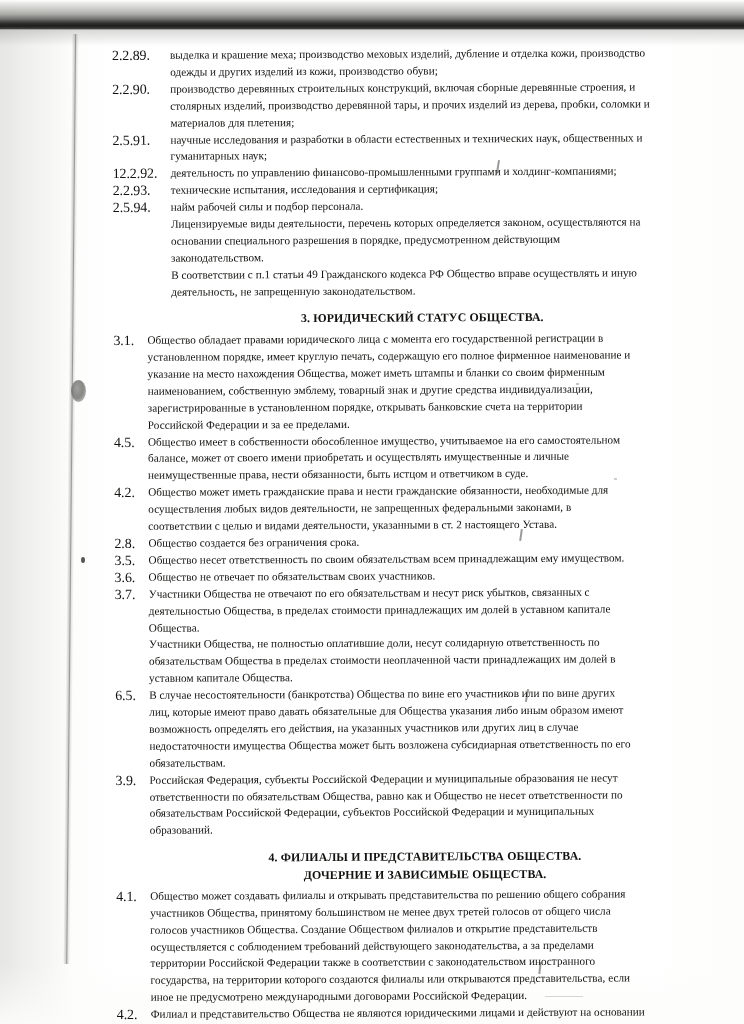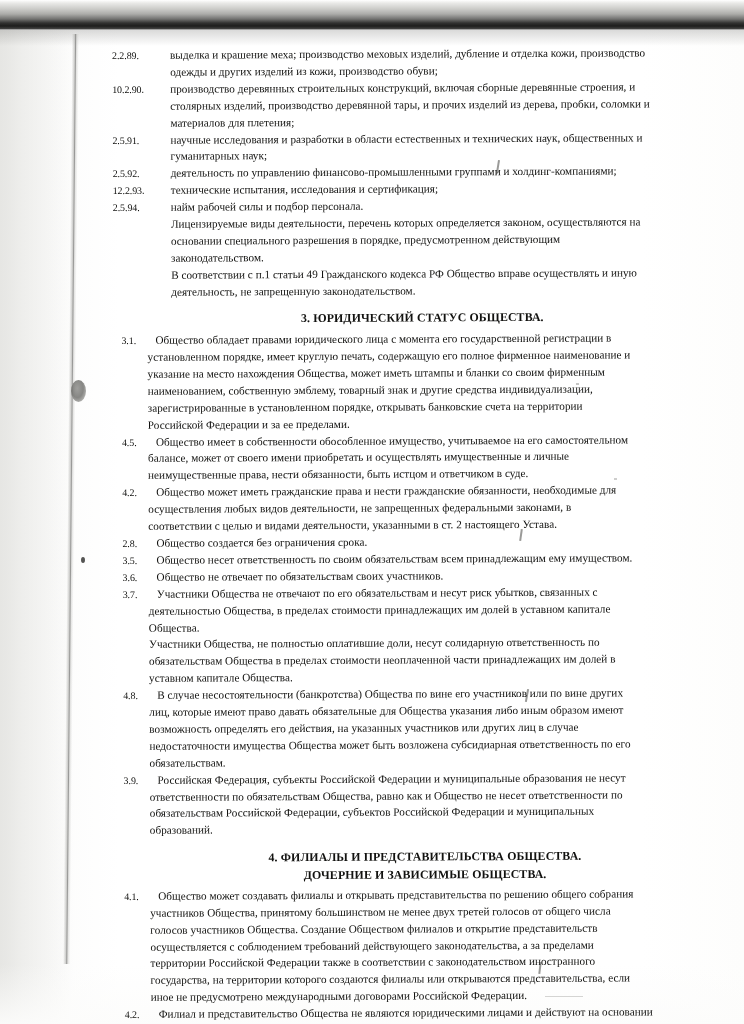--- a/index.html
+++ b/index.html
@@ -123,27 +123,27 @@
   }
 
   .clause {
     display: flex;
     align-items: flex-start;
     margin: 0 0 1.5px 0;
   }
   .clause-num {
     flex: 0 0 auto;
     width: 58px;
-    font-size: 10px;
+    font-size: 14px;
     line-height: 15.2px;
     text-align: left;
     padding-top: 0px;
     letter-spacing: -0.1px;
   }
-  .clause-num.wide { width: 34px; margin-left: 8px; }
+  .clause-num.wide { width: 34px; }
   .clause-body {
     flex: 1 1 auto;
     font-size: 11.2px;
     line-height: 15.4px;
     text-align: justify;
     text-justify: inter-word;
     hyphens: none;
     letter-spacing: 0.03px;
   }
   .cont {
@@ -205,39 +205,39 @@
 
     <div>
 
       <div class="clause">
         <div class="clause-num">2.2.89.</div>
         <div class="clause-body">выделка и крашение меха; производство меховых изделий, дубление и отделка кожи, производство</div>
       </div>
       <div class="cont">одежды и других изделий из кожи, производство обуви;</div>
 
       <div class="clause">
-        <div class="clause-num">10.2.90.</div>
+        <div class="clause-num">2.2.90.</div>
         <div class="clause-body">производство деревянных строительных конструкций, включая сборные деревянные строения, и</div>
       </div>
       <div class="cont">столярных изделий, производство деревянной тары, и прочих изделий из дерева, пробки, соломки и</div>
       <div class="cont">материалов для плетения;</div>
 
       <div class="clause">
         <div class="clause-num">2.5.91.</div>
         <div class="clause-body">научные исследования и разработки в области естественных и технических наук, общественных и</div>
       </div>
       <div class="cont">гуманитарных наук;</div>
 
       <div class="clause">
-        <div class="clause-num">2.5.92.</div>
+        <div class="clause-num">12.2.92.</div>
         <div class="clause-body">деятельность по управлению финансово-промышленными группами и холдинг-компаниями;</div>
       </div>
 
       <div class="clause">
-        <div class="clause-num">12.2.93.</div>
+        <div class="clause-num">2.2.93.</div>
         <div class="clause-body">технические испытания, исследования и сертификация;</div>
       </div>
 
       <div class="clause">
         <div class="clause-num">2.5.94.</div>
         <div class="clause-body">найм рабочей силы и подбор персонала.</div>
       </div>
 
       <div class="cont">Лицензируемые виды деятельности, перечень которых определяется законом, осуществляются на</div>
       <div class="cont">основании специального разрешения в порядке, предусмотренном действующим</div>
@@ -293,21 +293,21 @@
         <div class="clause-num wide">3.7.</div>
         <div class="clause-body">Участники Общества не отвечают по его обязательствам и несут риск убытков, связанных с</div>
       </div>
       <div class="cont narrow">деятельностью Общества, в пределах стоимости принадлежащих им долей в уставном капитале</div>
       <div class="cont narrow">Общества.</div>
       <div class="cont narrow">Участники Общества, не полностью оплатившие доли, несут солидарную ответственность по</div>
       <div class="cont narrow">обязательствам Общества в пределах стоимости неоплаченной части принадлежащих им долей в</div>
       <div class="cont narrow">уставном капитале Общества.</div>
 
       <div class="clause">
-        <div class="clause-num wide">4.8.</div>
+        <div class="clause-num wide">6.5.</div>
         <div class="clause-body">В случае несостоятельности (банкротства) Общества по вине его участников или по вине других</div>
       </div>
       <div class="cont narrow">лиц, которые имеют право давать обязательные для Общества указания либо иным образом имеют</div>
       <div class="cont narrow">возможность определять его действия, на указанных участников или других лиц в случае</div>
       <div class="cont narrow">недостаточности имущества Общества может быть возложена субсидиарная ответственность по его</div>
       <div class="cont narrow">обязательствам.</div>
 
       <div class="clause">
         <div class="clause-num wide">3.9.</div>
         <div class="clause-body">Российская Федерация, субъекты Российской Федерации и муниципальные образования не несут</div>

